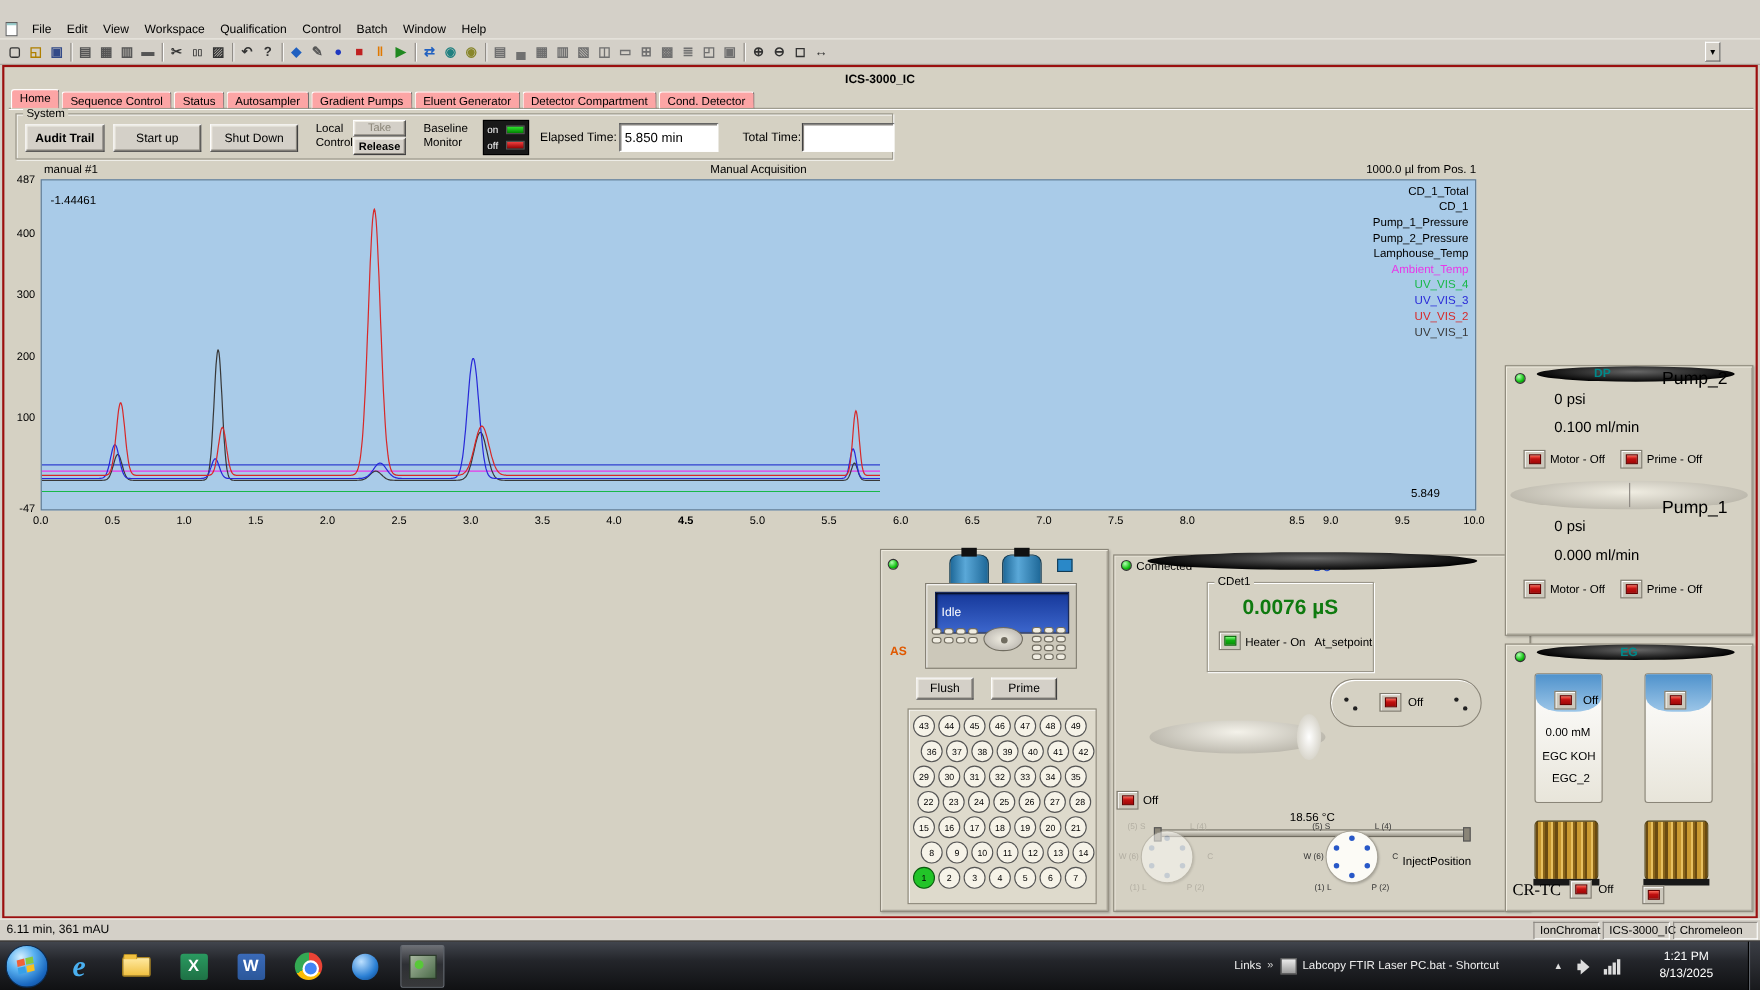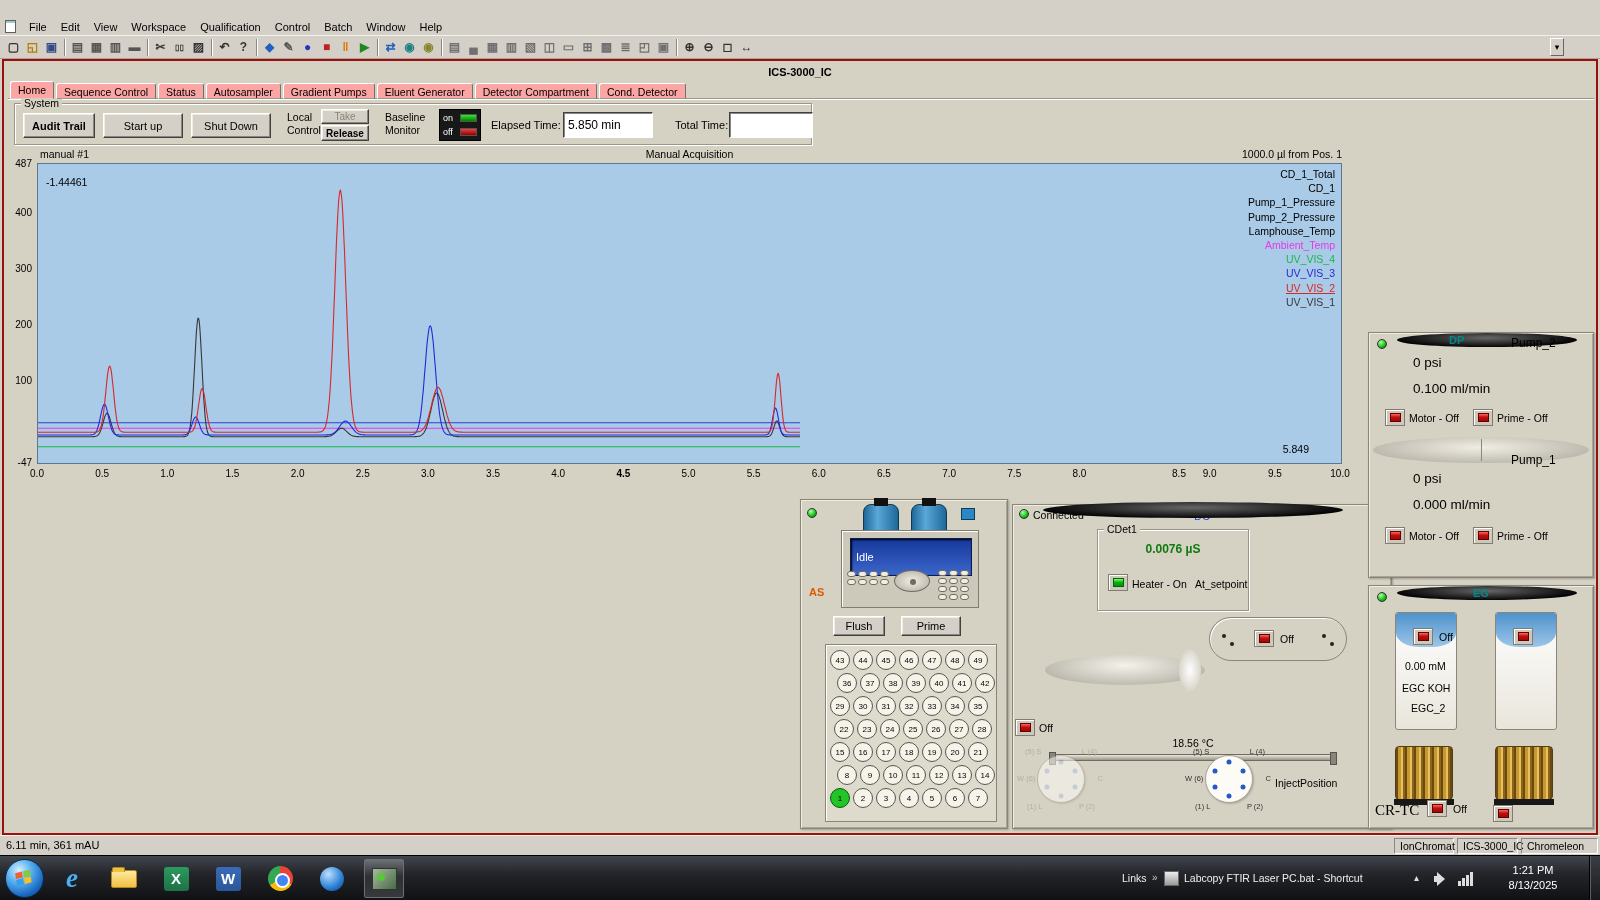--- a/index.html
+++ b/index.html
@@ -105,21 +105,21 @@
 .vial-tray{position:absolute;left:24px;top:144px;width:172px;height:178px;background:#dedacc;border:1px solid #8a8578;box-shadow:inset 1px 1px 0 #fff;padding:5px 0 0 4px}
 .vial-row{display:flex;gap:3px;margin-bottom:3px;height:20px}
 .vial{width:20px;height:20px;border-radius:50%;background:#f6f3e8;border:1px solid #555;font-size:8px;display:flex;align-items:center;justify-content:center;cursor:pointer}
 .vial.selected{background:#22c428;border-color:#0a5c0e}
 
 
 .dc-panel{left:1008px;top:443px;width:380px;height:325px}
 .connected-lbl{position:absolute;left:20px;top:4px;font-size:10.5px}
 .dc-title{position:absolute;left:0;top:5px;width:100%;text-align:center;color:#2048cc;font-size:11px}
 .cdet-group{left:84px;top:24px;width:152px;height:82px}
-.cdet-value{position:absolute;left:0;top:12px;width:100%;text-align:center;color:#0f7a0f;font-weight:bold;font-size:12px}
+.cdet-value{position:absolute;left:0;top:12px;width:100%;text-align:center;color:#0f7a0f;font-weight:bold;font-size:19px}
 .dc-pill{position:absolute;left:196px;top:112px;width:138px;height:44px;border:1px solid #8a8578;border-radius:22px;box-shadow:inset 1px 1px 0 #fff}
 .pill-dot{position:absolute;width:4px;height:4px;border-radius:50%;background:#222}
 .gray-tube{position:absolute;left:32px;top:150px;width:160px;height:30px;border-radius:50%;background:radial-gradient(ellipse at 50% 35%,#f4f2ea,#a8a498)}
 .white-oval{position:absolute;left:166px;top:144px;width:22px;height:42px;border-radius:50%;background:radial-gradient(#fff,#c8c4b6)}
 .temp-lbl{position:absolute;left:40px;top:232px;width:280px;text-align:center;font-size:10.5px}
 .dc-bar{position:absolute;left:40px;top:249px;width:280px;height:7px;background:linear-gradient(#e8e5da,#9a968a);border:1px solid #706c60}
 .dc-bar::before,.dc-bar::after{content:"";position:absolute;top:-3px;width:5px;height:11px;background:#8a8578;border:1px solid #555}
 .dc-bar::before{left:-5px}.dc-bar::after{right:-5px}
 .valve{position:absolute;width:76px;height:64px}
 .valve-circle{position:absolute;left:14px;top:8px;width:48px;height:48px;border-radius:50%;background:#fcfbf6;border:1px solid #a8a498;box-shadow:1px 1px 2px rgba(0,0,0,.2)}
@@ -127,21 +127,21 @@
 .valve-lbl{position:absolute;font-size:7.5px;color:#333;white-space:nowrap}
 .valve.faint .valve-circle{opacity:.55}
 .valve.faint .valve-lbl{color:#b2aea2}
 .valve.faint .valve-dot{background:#b8c8e0}
 .lbl-nw{left:2px;top:0}.lbl-ne{right:2px;top:0}.lbl-w{left:-6px;top:27px}.lbl-e{right:-4px;top:27px}.lbl-sw{left:4px;bottom:0}.lbl-se{right:4px;bottom:0}
 .inject-lbl{position:absolute;left:262px;top:272px;font-size:10.5px}
 
 
 .dp-panel{left:1364px;top:271px;width:226px;height:246px}
 .teal-title{position:absolute;color:#00898a;font-size:11px;font-weight:bold}
-.pump-name{position:absolute;font-size:12px}
+.pump-name{position:absolute;font-size:16px}
 .press,.flow{position:absolute;left:44px;font-size:13.5px}
 .dp-div{position:absolute;left:4px;top:104px;width:216px;height:26px;border-radius:50%;background:radial-gradient(ellipse at 50% 40%,#f0ede2,#aaa69a)}
 .dp-div::after{content:"";position:absolute;left:50%;top:2px;bottom:2px;width:1px;background:#8a8680}
 
 
 .eg-panel{left:1364px;top:524px;width:226px;height:244px}
 .bottle{position:absolute;width:62px;height:118px;border:1px solid #8a8578;border-radius:3px;background:linear-gradient(#fff,#e8e5da)}
 .bottle::before{content:"";position:absolute;left:0;top:0;width:100%;height:34px;background:linear-gradient(#4f92cc,#9cc6e8);border-radius:2px 2px 40% 40%/2px 2px 14px 14px}
 .bottle1{left:26px;top:26px}.bottle2{left:126px;top:26px}
 .corr{position:absolute;width:58px;height:54px;border:1px solid #504010;border-radius:4px;background:repeating-linear-gradient(90deg,#6a4a10 0 2px,#c89830 2px 5px,#e8c060 5px 7px,#8a6418 7px 9px)}
@@ -325,21 +325,21 @@
         <span class="cursor-val">-1.44461</span>
         <div class="legend">
             <div class="legend-item" style="color: rgb(0, 0, 0);">CD_1_Total</div>
             <div class="legend-item" style="color: rgb(0, 0, 0);">CD_1</div>
             <div class="legend-item" style="color: rgb(0, 0, 0);">Pump_1_Pressure</div>
             <div class="legend-item" style="color: rgb(0, 0, 0);">Pump_2_Pressure</div>
             <div class="legend-item" style="color: rgb(0, 0, 0);">Lamphouse_Temp</div>
             <div class="legend-item" style="color: rgb(232, 56, 232);">Ambient_Temp</div>
             <div class="legend-item" style="color: rgb(24, 184, 72);">UV_VIS_4</div>
             <div class="legend-item" style="color: rgb(40, 40, 216);">UV_VIS_3</div>
-            <div class="legend-item" style="color: rgb(216, 40, 40); text-decoration: underline;">UV_VIS_2</div>
+            <div class="legend-item" style="color: rgb(216, 40, 40);">UV_VIS_2</div>
             <div class="legend-item" style="color: rgb(56, 56, 56);">UV_VIS_1</div>
           </div>
         <span class="end-label">5.849</span>
       </div>
       <div class="x-axis">
           <div class="xtick" style="left: 0px;">0.0</div>
           <div class="xtick" style="left: 65.15px;">0.5</div>
           <div class="xtick" style="left: 130.3px;">1.0</div>
           <div class="xtick" style="left: 195.45px;">1.5</div>
           <div class="xtick" style="left: 260.6px;">2.0</div>

